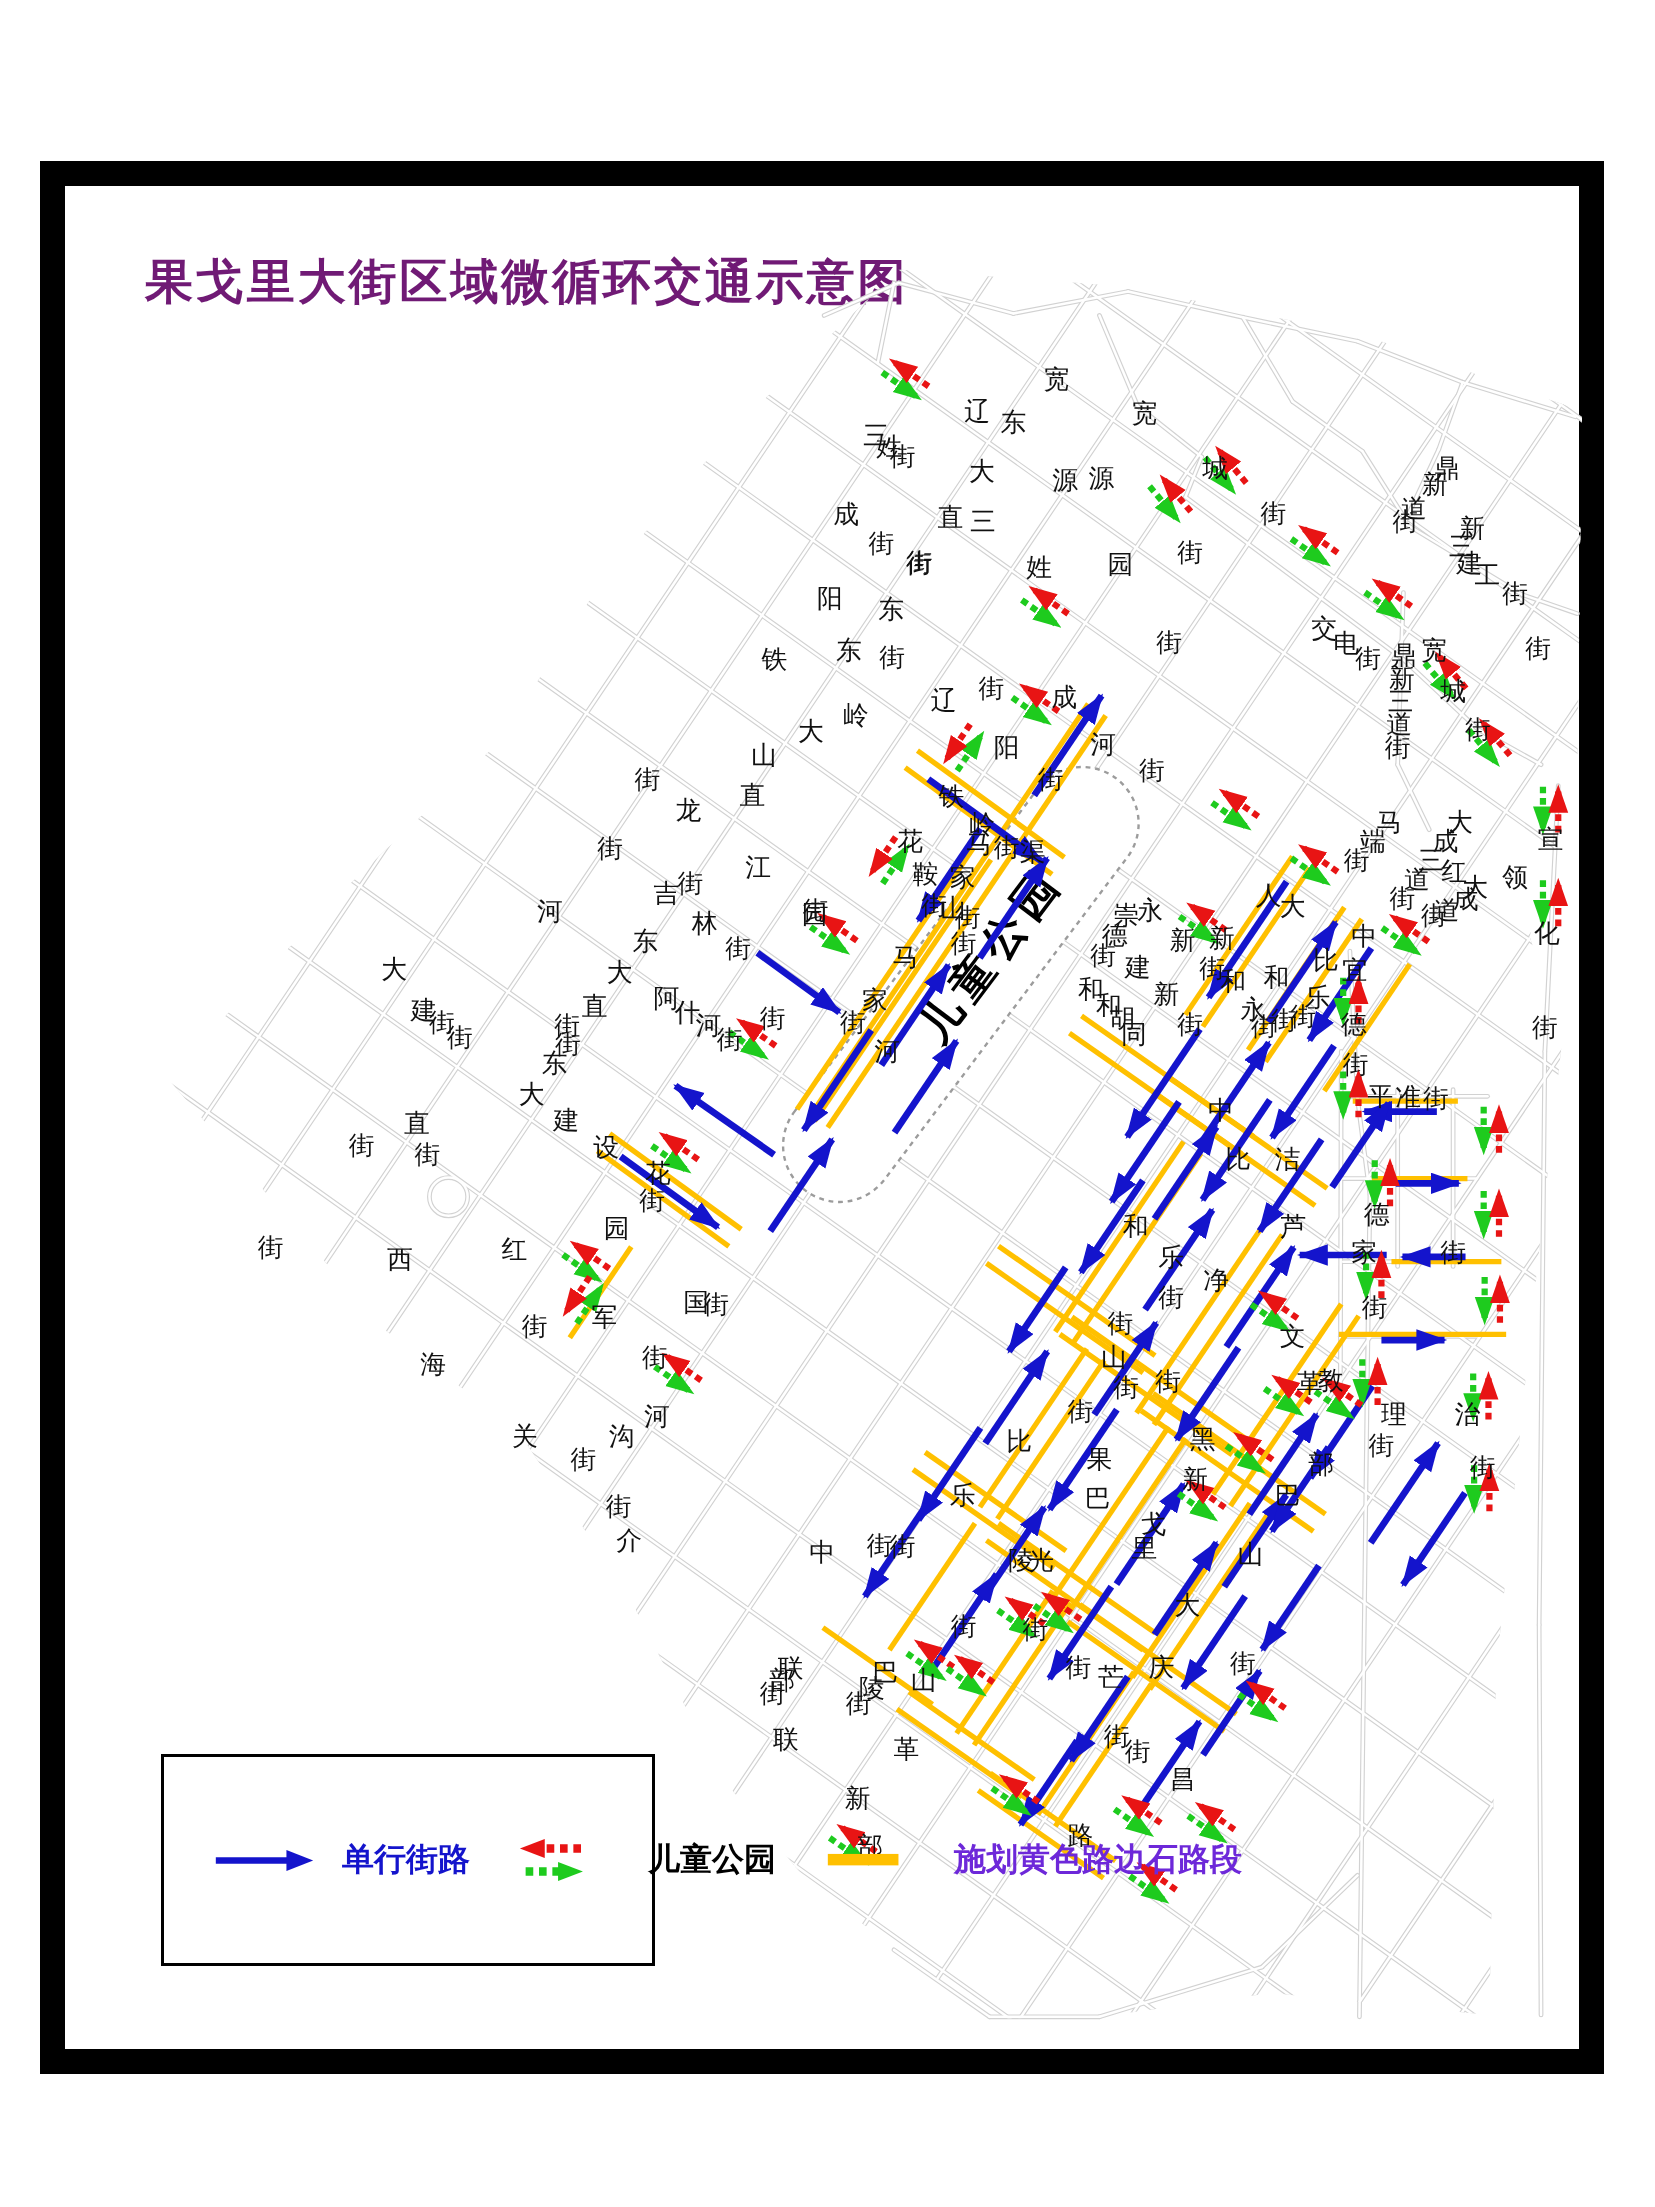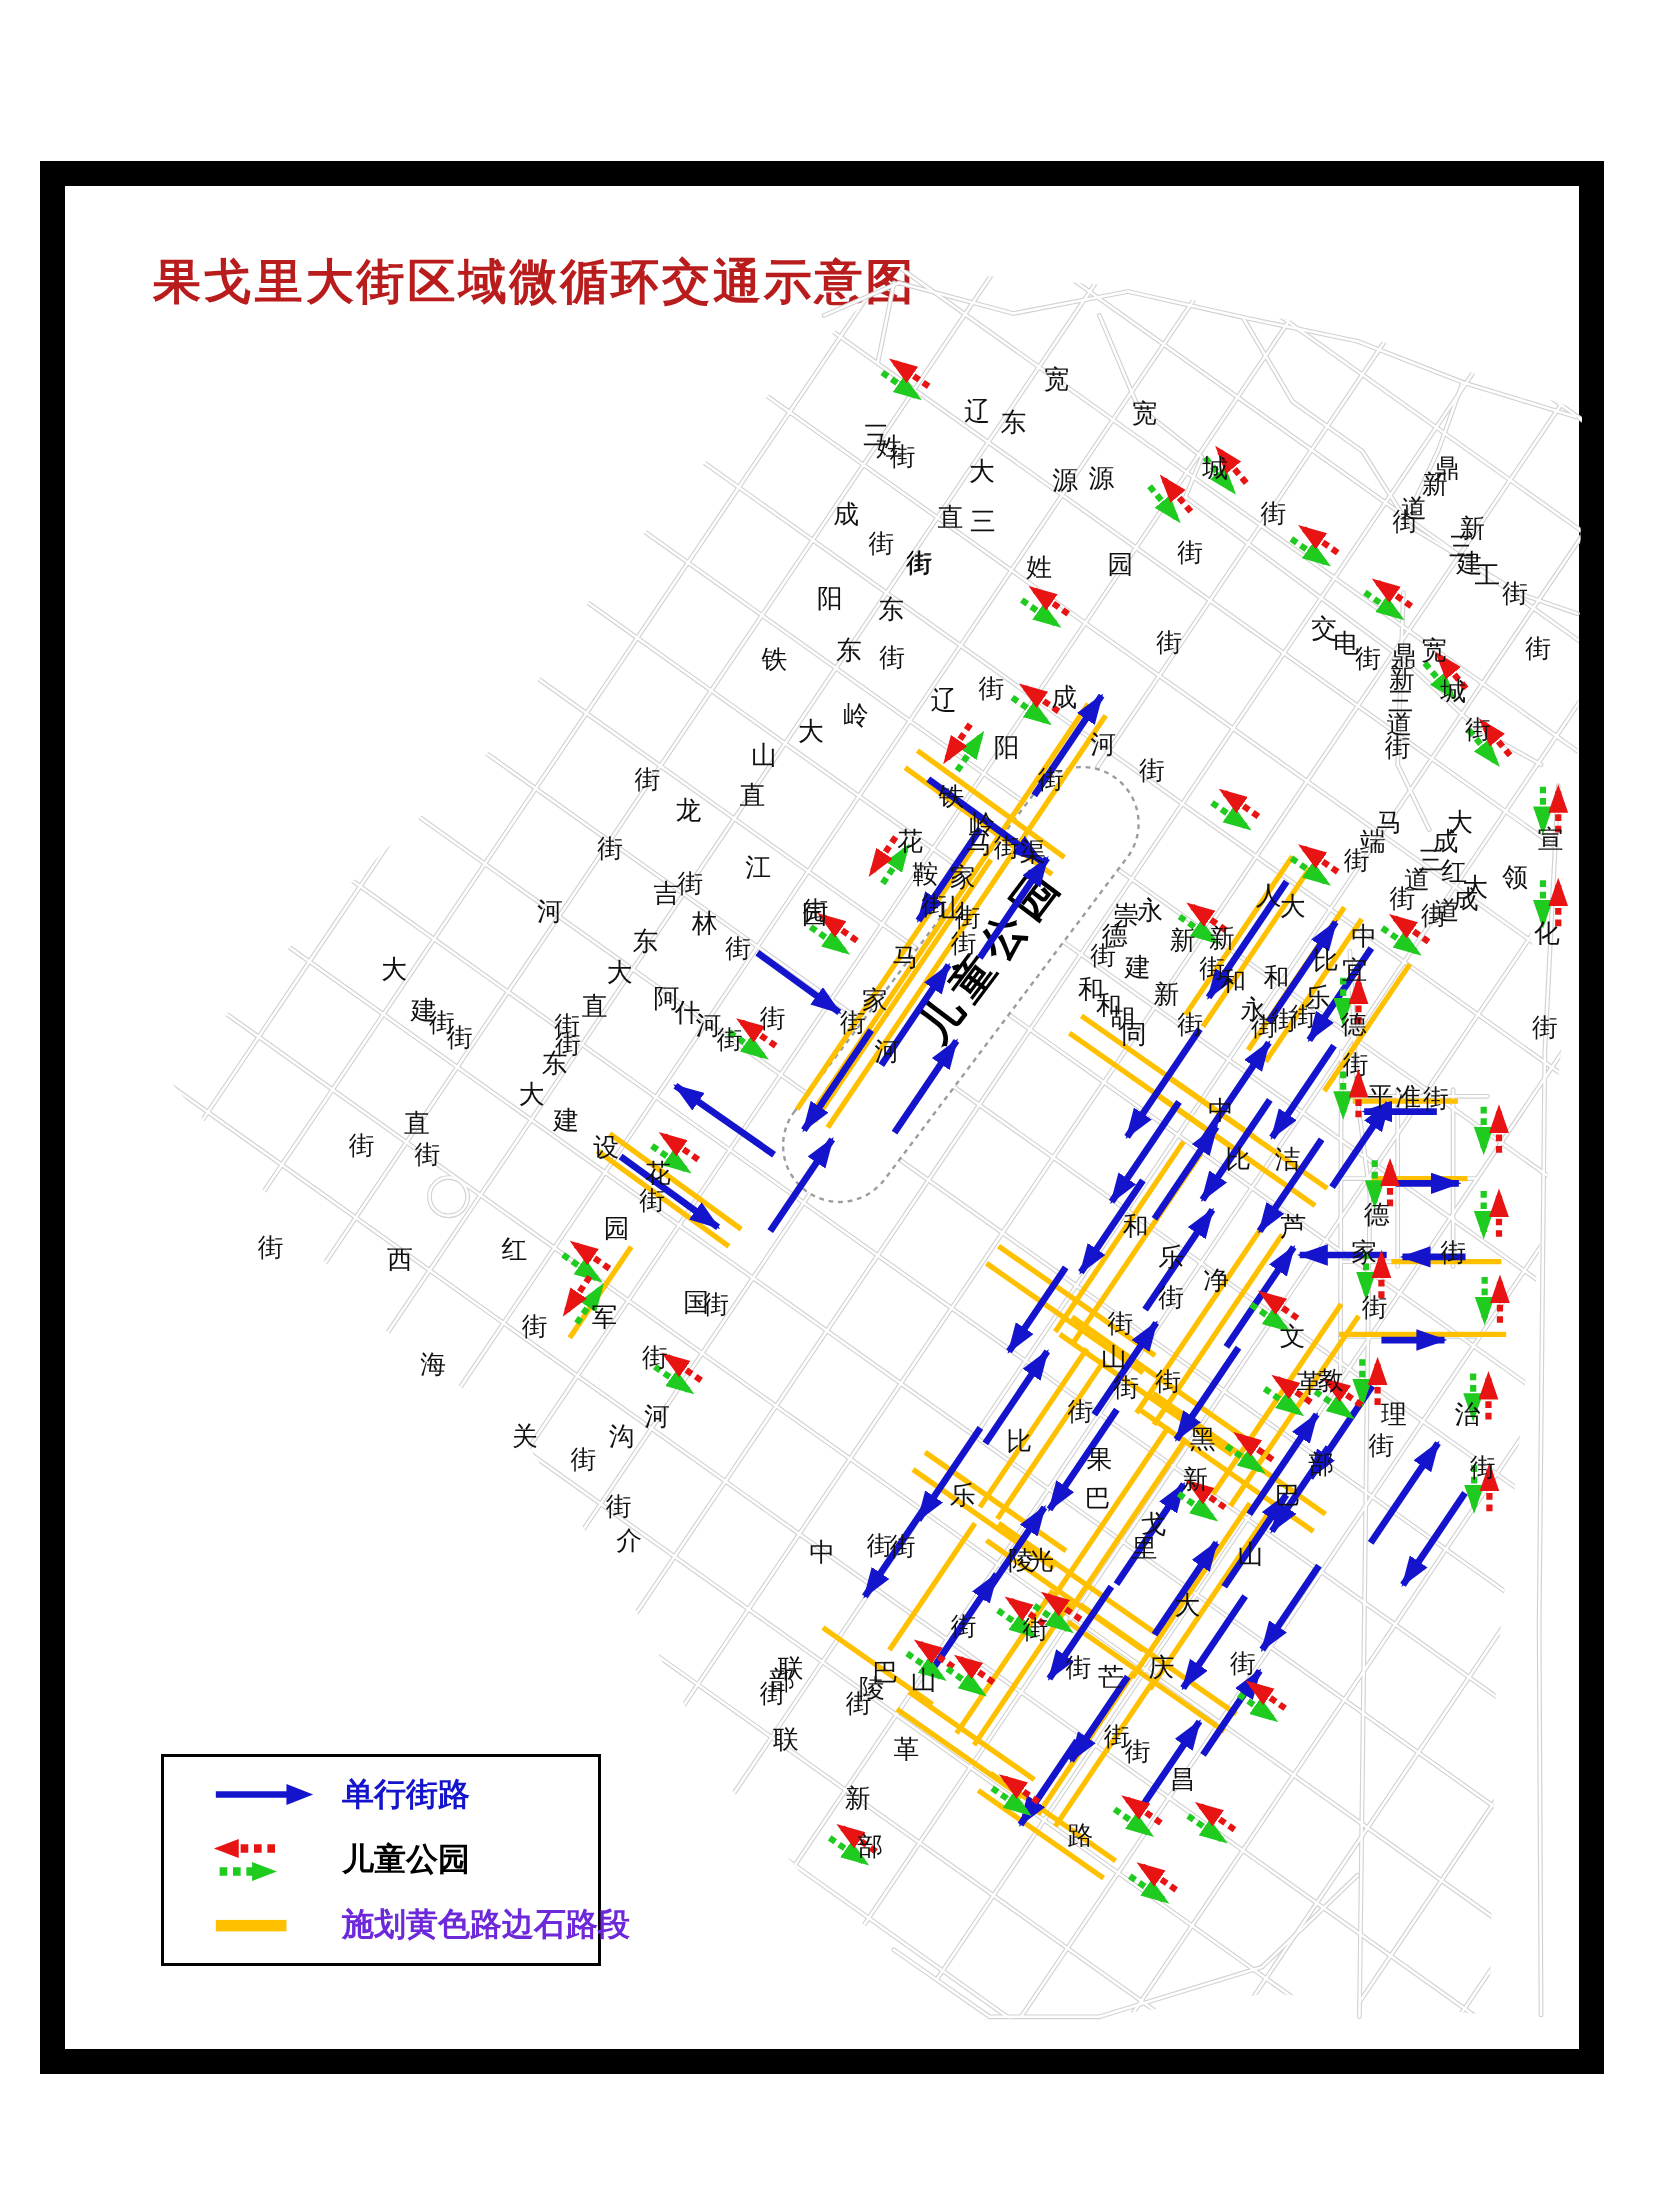--- a/index.html
+++ b/index.html
@@ -1,22 +1,22 @@
 <!DOCTYPE html>
 <html><head>
 <meta charset="utf-8">
 <style>
   html,body{margin:0;padding:0;background:#ffffff;}
   body{width:1656px;height:2207px;position:relative;font-family:"Liberation Sans",sans-serif;overflow:hidden;}
   #frame{position:absolute;left:40px;top:161px;width:1514px;height:1863px;border:25px solid #000;background:#fff;}
-  #title{position:absolute;left:145px;top:250px;font-size:48px;font-weight:900;color:#b91c1c;
-         font-family:Liberation Serif, serif;letter-spacing:2.9px;white-space:nowrap;margin-left:8px;}
+  #title{position:absolute;left:145px;top:250px;font-size:48px;font-weight:900;color:#701a75;
+         font-family:Liberation Serif, serif;letter-spacing:2.9px;white-space:nowrap;}
   #mapsvg{position:absolute;left:0;top:0;}
-  #legend{position:absolute;left:161px;top:1754px;width:440px;height:212px;border:3.8px solid #000;
-          background:#fff;box-sizing:border-box;display:flex;flex-direction:column;justify-content:space-around;padding:5.7px 0;}
+  #legend{position:absolute;left:161px;top:1754px;width:494px;height:212px;border:3.8px solid #000;
+          background:#fff;box-sizing:border-box;display:flex;flex-direction:row;justify-content:space-around;padding:5.7px 0;}
   .lrow{display:flex;align-items:center;gap:25px;padding-left:48px;}
   .licon{width:105px;display:flex;justify-content:flex-start;align-items:center;}
   .ltext{font-size:32px;font-weight:600;font-family:"Liberation Serif",serif;white-space:nowrap;}
   .t-blue{color:#1414cc;} .t-black{color:#000;} .t-yellow{color:#6d28d9;}
 </style>
 </head>
 <body>
 
 <div id="frame"></div>
 

